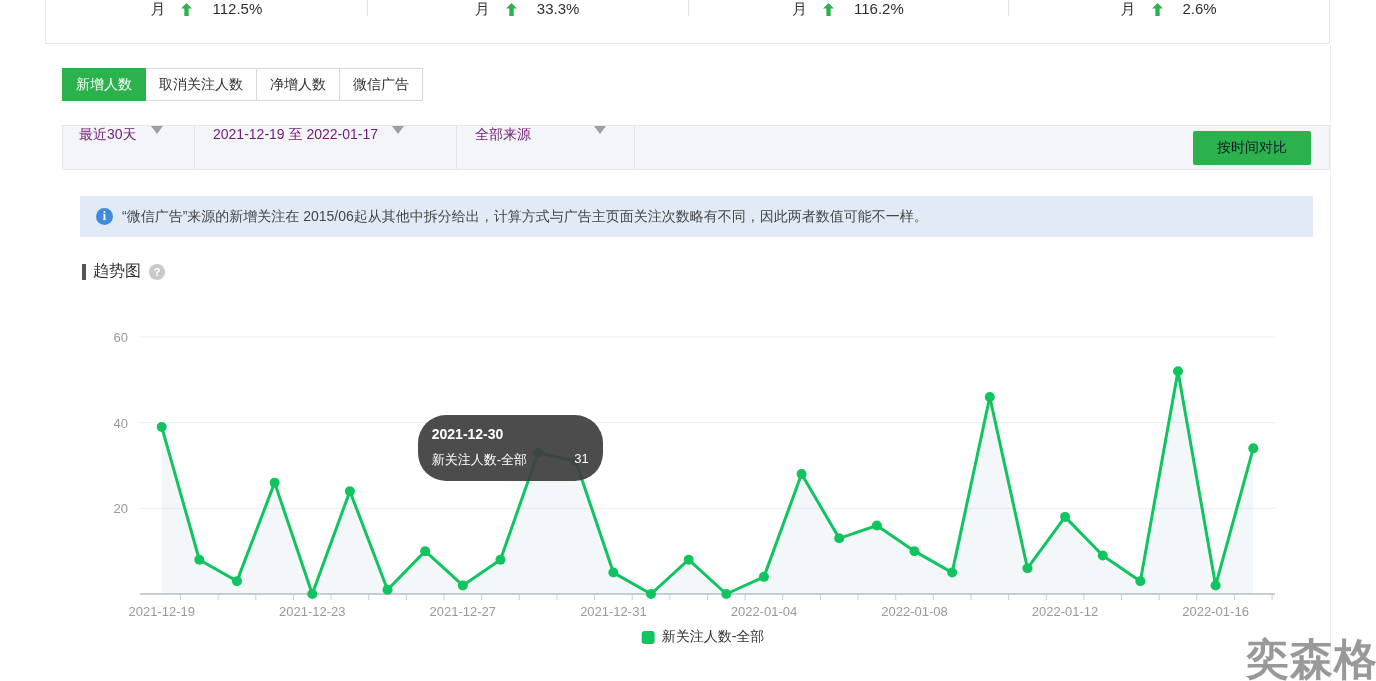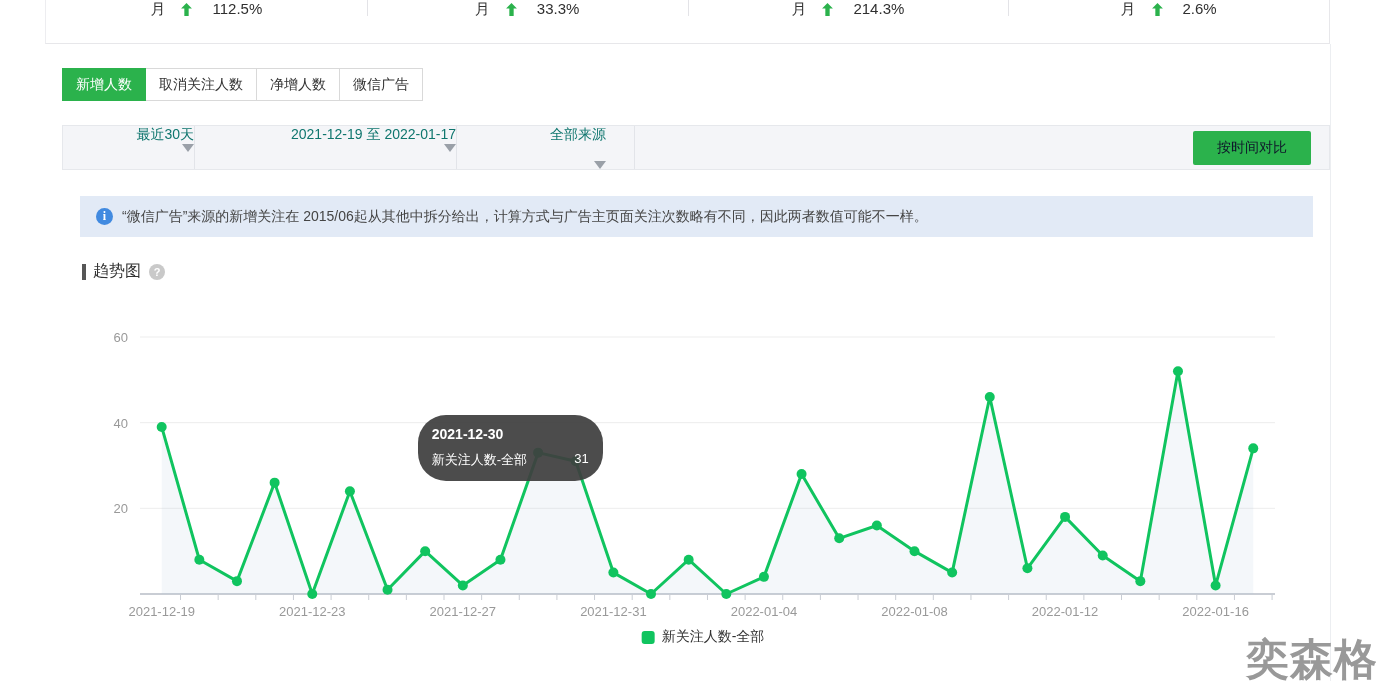--- a/index.html
+++ b/index.html
@@ -20,22 +20,22 @@
   
   .tabs { position:absolute; left:62px; top:68px; display:flex; }
   .tab { height:33px; line-height:31px; padding:0 13px; font-size:14px; color:#333;
     background:#fff; border:1px solid #d9d9d9; margin-left:-1px; cursor:pointer; white-space:nowrap; }
   .tab:first-child { margin-left:0; }
   .tab.active { background:#2bb24c; border-color:#2bb24c; color:#fff; position:relative; z-index:1; }
 
   
   .filter-bar { position:absolute; left:62px; top:125px; width:1268px; height:45px;
     background:#f4f5f8; border:1px solid #e6e8ec; display:flex; align-items:stretch; }
-  .filter-cell { display:flex; align-items:flex-end; font-size:14px; color:#0f766e;
-    border-right:1px solid #e2e4e9; cursor:pointer;flex-direction:column; }
+  .filter-cell { display:flex; align-items:flex-start; font-size:14px; color:#701a75;
+    border-right:1px solid #e2e4e9; cursor:pointer; }
   .filter-cell .caret { width:0; height:0; border-left:6px solid transparent; border-right:6px solid transparent;
     border-top:8px solid #9aa0a8; margin-left:14px; }
   .cell-range   { width:132px; padding-left:16px; }
   .cell-date    { width:262px; padding-left:18px; }
   .cell-source  { width:178px; padding-left:18px; justify-content:space-between; padding-right:28px; }
   .cell-source .caret { margin-left:0; }
   .filter-spacer { flex:1; }
   .compare-btn { align-self:center; margin-right:18px; height:34px; padding:0 24px;
     background:#2bb24c; color:#0f172a; font-size:14px; border:none; border-radius:2px; cursor:pointer; }
 
@@ -98,21 +98,21 @@
         </span>
       </div>
     </div>
     <div class="stat-card">
       <div class="stat-inner">
         <span class="stat-period">月</span>
         <span class="stat-change">
           <svg class="up-arrow" viewBox="0 0 10 12">
               <path d="M5 0 L10 5 H7 V12 H3 V5 H0 Z" fill="#2bb24c"></path>
             </svg>
-          <span>214.3%</span>
+          <span>116.2%</span>
         </span>
       </div>
     </div>
     <div class="stat-card">
       <div class="stat-inner">
         <span class="stat-period">月</span>
         <span class="stat-change">
           <svg class="up-arrow" viewBox="0 0 10 12">
               <path d="M5 0 L10 5 H7 V12 H3 V5 H0 Z" fill="#2bb24c"></path>
             </svg>

